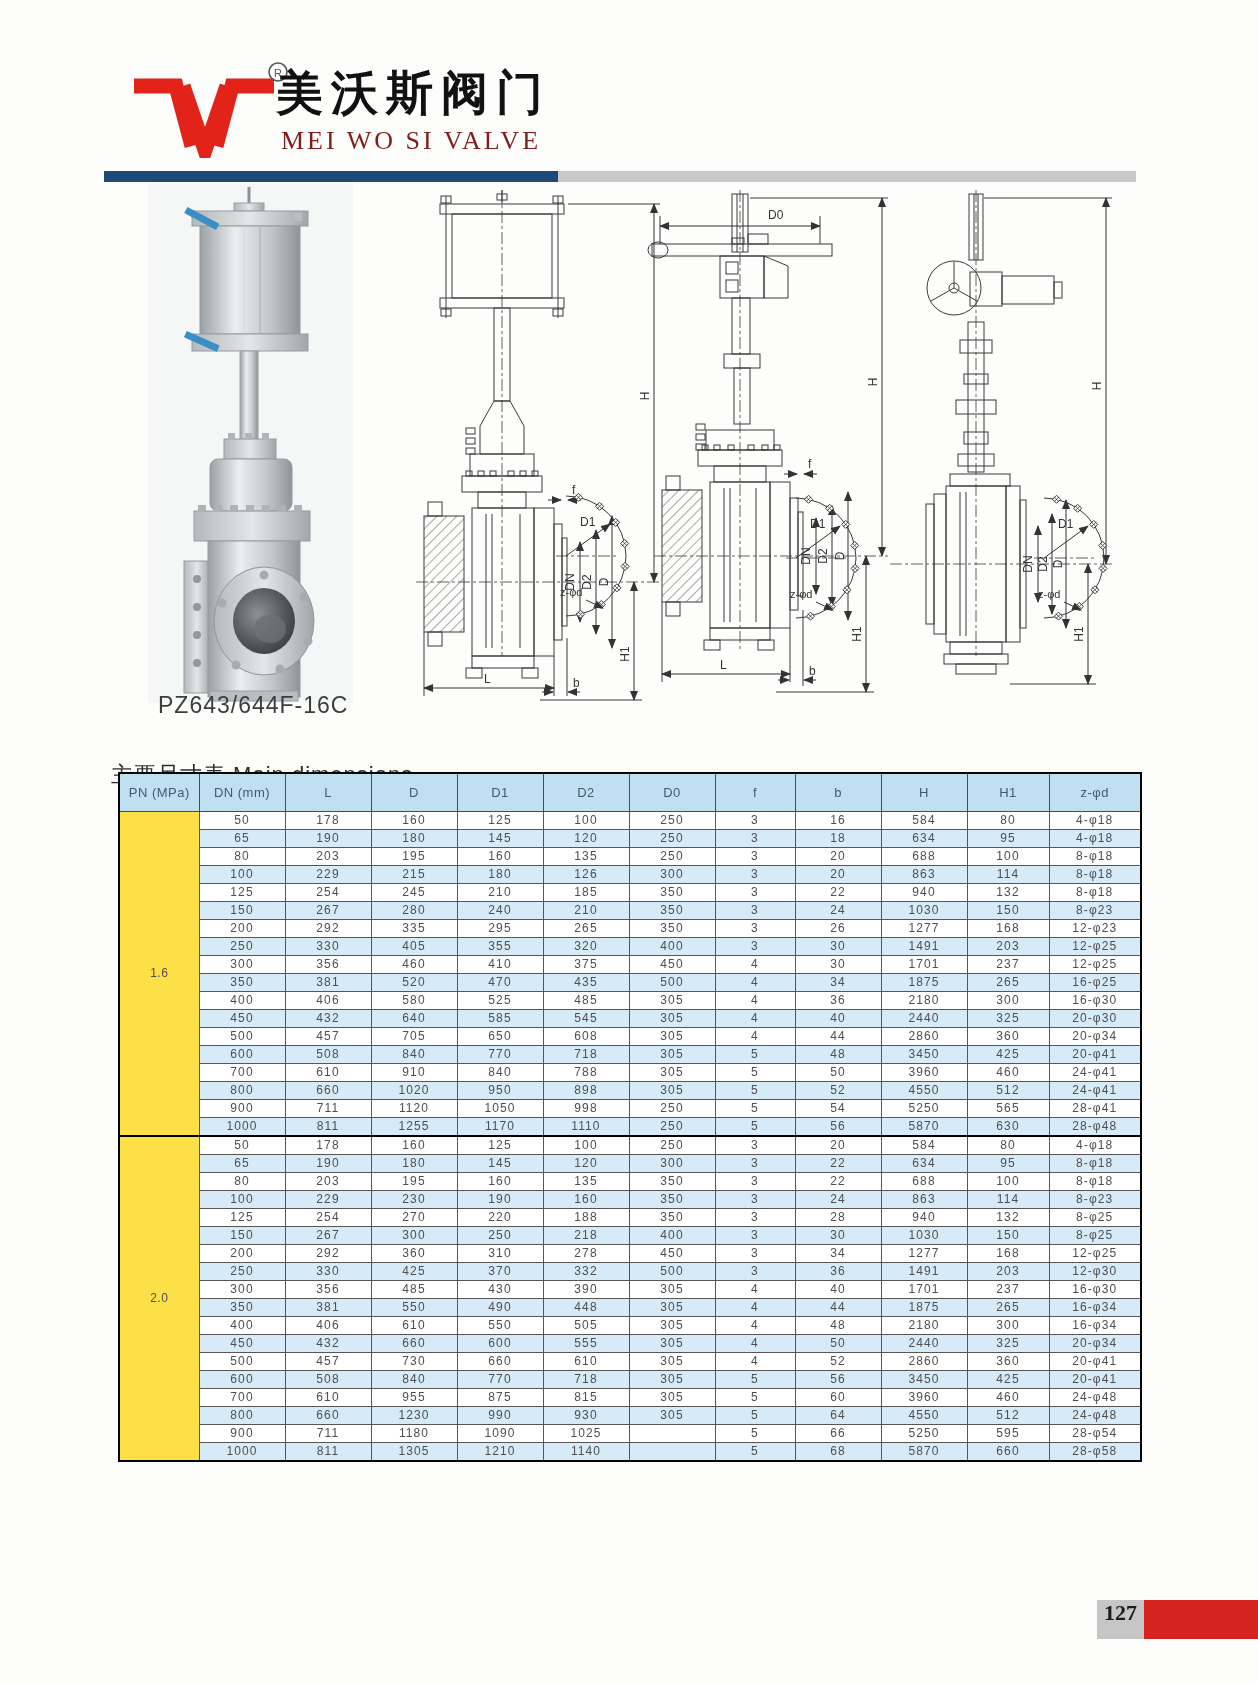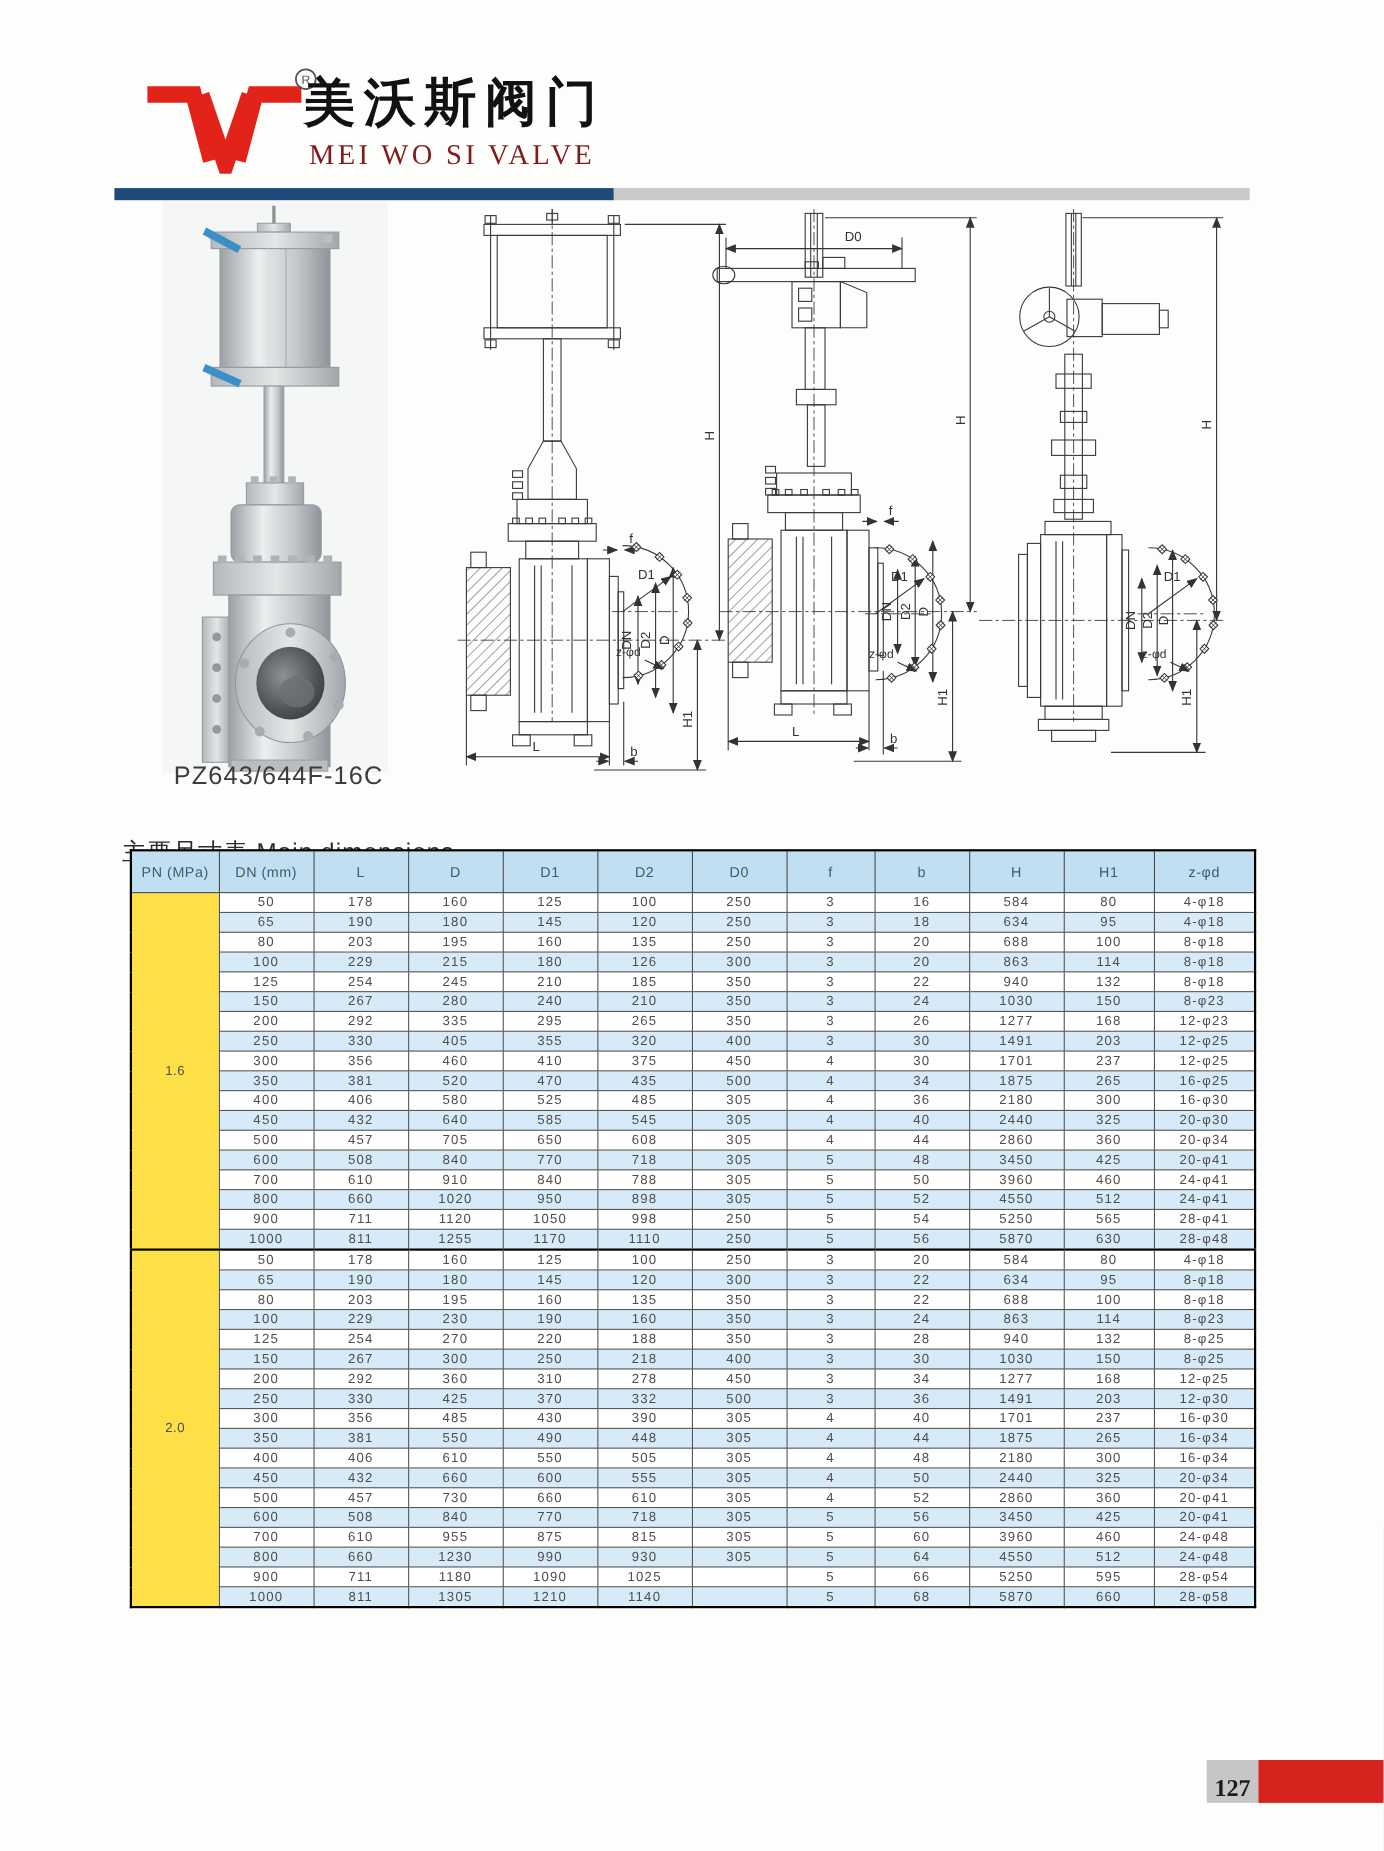--- a/index.html
+++ b/index.html
@@ -24,21 +24,21 @@
              table-layout:fixed;border:2px solid #000;}
   table.dims th{background:#c0e0f2;height:37px;font-size:13px;font-weight:normal;color:#44596b;
                 border:1px solid #4a4a4a;letter-spacing:0.5px;padding:0;}
   table.dims td{height:17px;line-height:17px;font-size:12px;color:#4e4e4e;text-align:center;
                 border:1px solid #565656;padding:0;letter-spacing:1.1px;background:#fff;}
   table.dims tr.alt td{background:#d7eaf8;}
   table.dims td.pn-cell{background:#fde047;font-size:12px;letter-spacing:0.5px;}
   table.dims tbody.g2 tr:first-child td{border-top:2px solid #000;}
   
   .page-num-box{left:1097px;top:1600px;width:47px;height:39px;background:#c6c6c6;
-                display:flex;align-items:flex-end;justify-content:center;}
+                display:flex;align-items:flex-start;justify-content:center;}
   .page-num{font-family:"Liberation Serif",serif;font-weight:bold;font-size:22px;color:#1c1c1c;}
   .footer-red{left:1144px;top:1600px;width:114px;height:39px;background:#d7231d;}
   
   svg text{font-family:"Liberation Sans",sans-serif;font-size:12px;fill:#333;}
   svg .dim{font-size:12px;}
   .lw{stroke:#3a3a3a;stroke-width:1;fill:none;}
   .cl{stroke:#3a3a3a;stroke-width:0.8;fill:none;stroke-dasharray:12 3 3 3;}
   .dl{stroke:#333;stroke-width:1;fill:none;}
 </style>
 </head>

